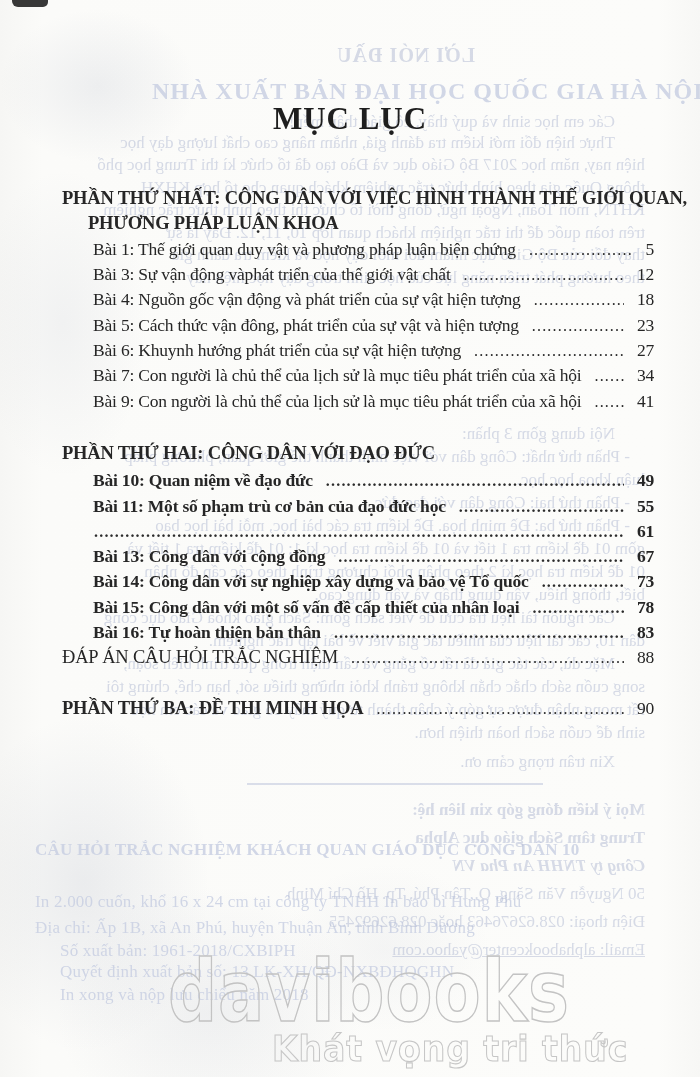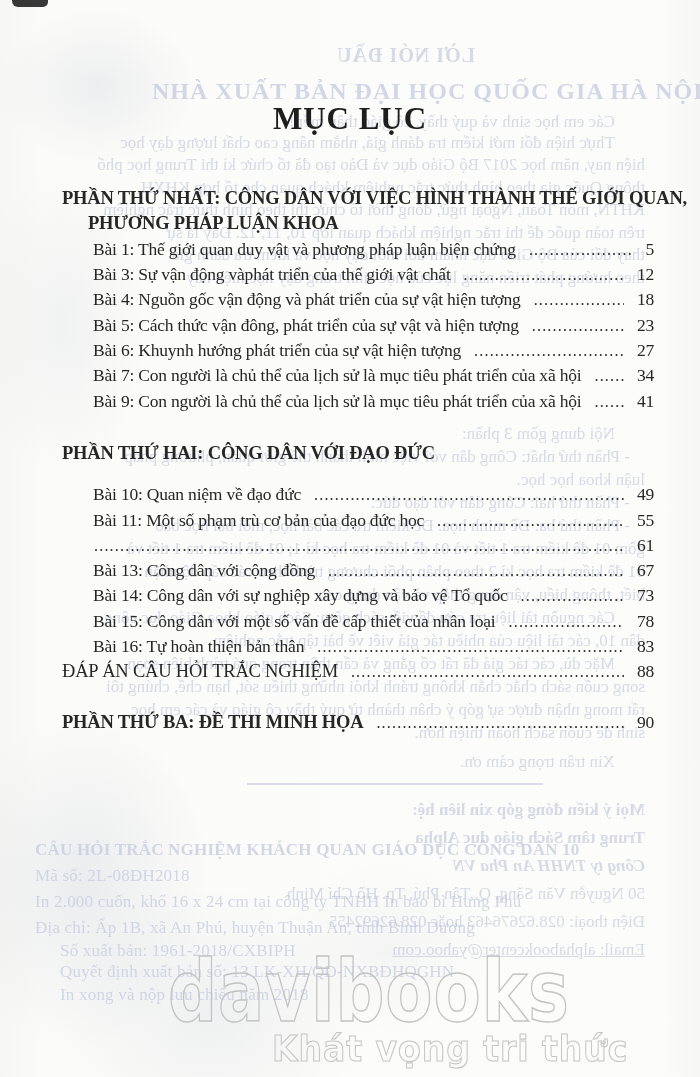--- a/index.html
+++ b/index.html
@@ -45,21 +45,21 @@
   .row .lbl{white-space:nowrap;}
   .leader{flex:1;overflow:hidden;white-space:nowrap;margin:0 1px;min-width:10px;}
   .leader::after{content:"....................................................................................................................................................................";
       letter-spacing:1.2px;font-size:16px;color:#2b2b2b;}
   .row .pg{white-space:nowrap;}
   .standalone{}
   .standalone.second{margin-top:25px;}
   .standalone .lbl{font-size:18.5px;letter-spacing:-.2px;}
   .standalone.second .lbl{font-weight:bold;}
   .gap-sec2{margin-top:27px;}
-  .sec2-entries-fix{margin-top:16px;}
+  .sec2-entries-fix{margin-top:2px;font-weight:bold;}
 
   
   .wm-brand{position:absolute;top:948px;left:168px;
       font-family:"DejaVu Sans","Liberation Sans",sans-serif;
       font-weight:bold;font-size:86px;line-height:1;
       color:transparent;-webkit-text-stroke:1.5px #c3c3c3;
       transform:scaleX(.8);transform-origin:left top;letter-spacing:1px;}
   .wm-slogan{position:absolute;top:1031px;left:272px;
       font-family:"DejaVu Sans","Liberation Sans",sans-serif;
       font-weight:bold;font-size:36px;line-height:1;
@@ -67,21 +67,20 @@
       transform:scaleX(.92);transform-origin:left top;letter-spacing:1px;}
 </style>
 </head>
 <body>
 
 <div class="page">
 
   <div class="overlay-layer">
     <div class="ov b" style="top:78px;left:152px;font-size:24px;letter-spacing:1px;">NHÀ XUẤT BẢN ĐẠI HỌC QUỐC GIA HÀ NỘI</div>
     <div class="ov b" style="top:840px;left:35px;">CÂU HỎI TRẮC NGHIỆM KHÁCH QUAN GIÁO DỤC CÔNG DÂN 10</div>
-    <div class="ov" style="top:866px;left:35px;">Mã số: 2L-08ĐH2018</div>
     <div class="ov" style="top:892px;left:35px;">In 2.000 cuốn, khổ 16 x 24 cm tại công ty TNHH In bao bì Hưng Phú</div>
     <div class="ov" style="top:918px;left:35px;">Địa chỉ: Ấp 1B, xã An Phú, huyện Thuận An, tỉnh Bình Dương</div>
     <div class="ov" style="top:941px;left:60px;">Số xuất bản: 1961-2018/CXBIPH</div>
     <div class="ov" style="top:962px;left:60px;">Quyết định xuất bản số: 13 LK-XH/QĐ-NXBĐHQGHN</div>
     <div class="ov" style="top:985px;left:60px;">In xong và nộp lưu chiểu năm 2018</div>
   </div>
 
   <div class="mirror-layer">
     <div class="bt b h" style="top:44px;left:225px;">LỜI NÓI ĐẦU</div>
     <div class="bt" style="top:112px;left:85px;">Các em học sinh và quý thầy, cô giáo thân mến!</div>

